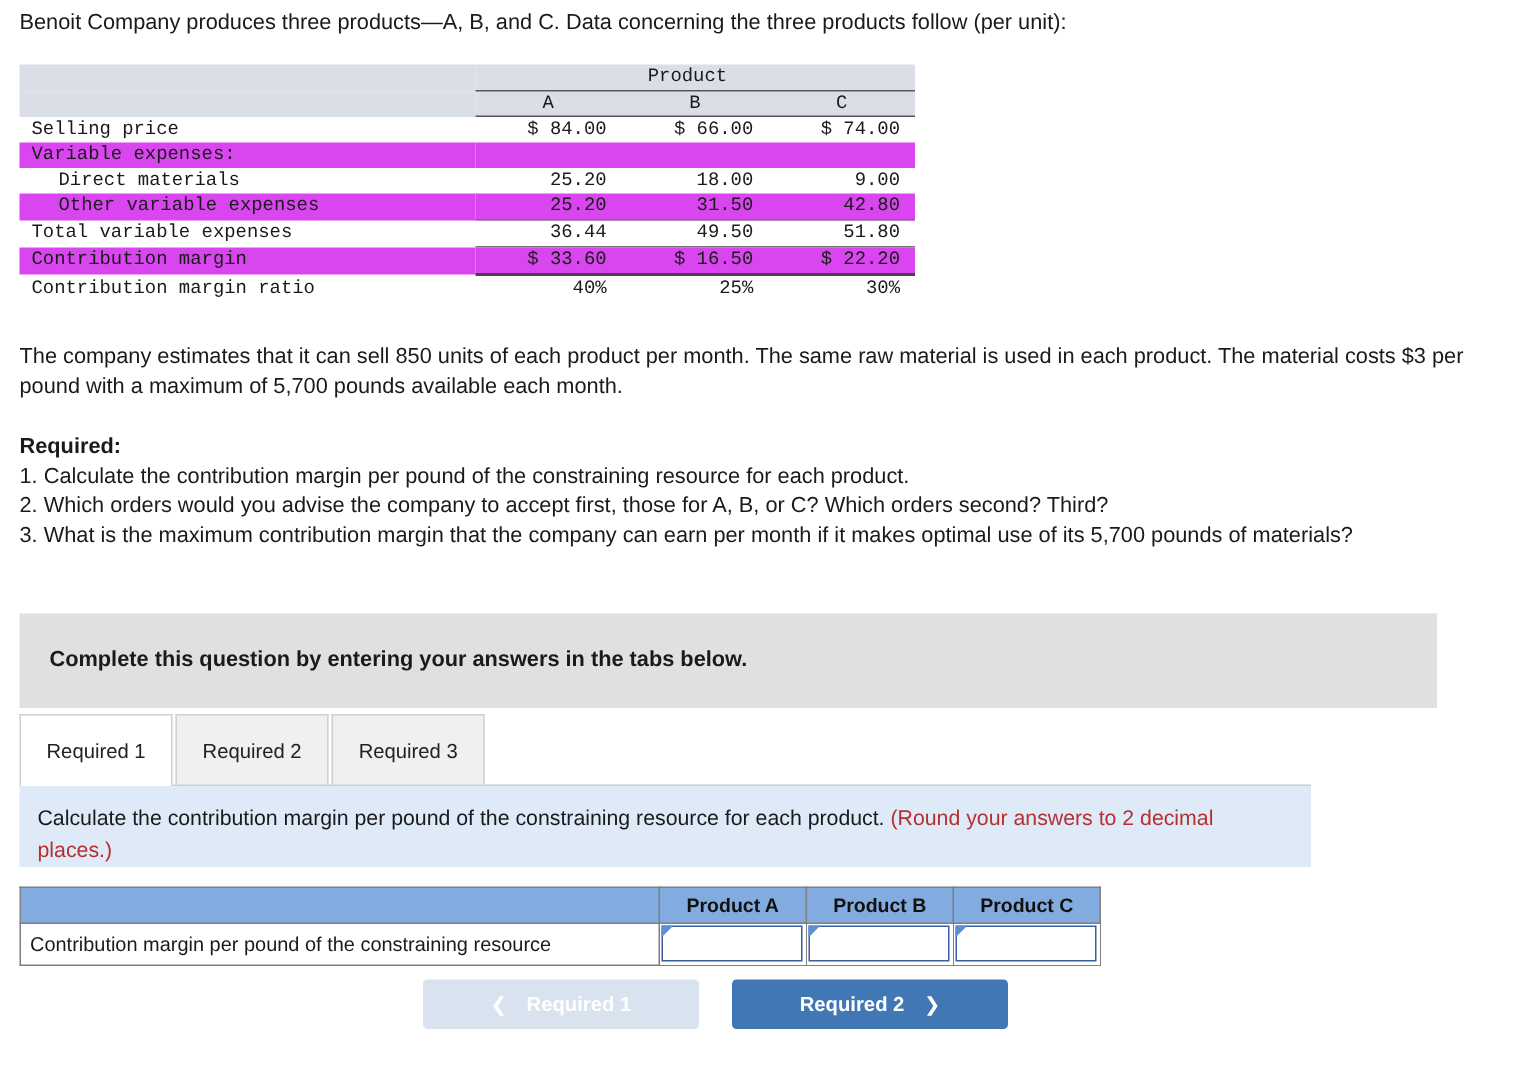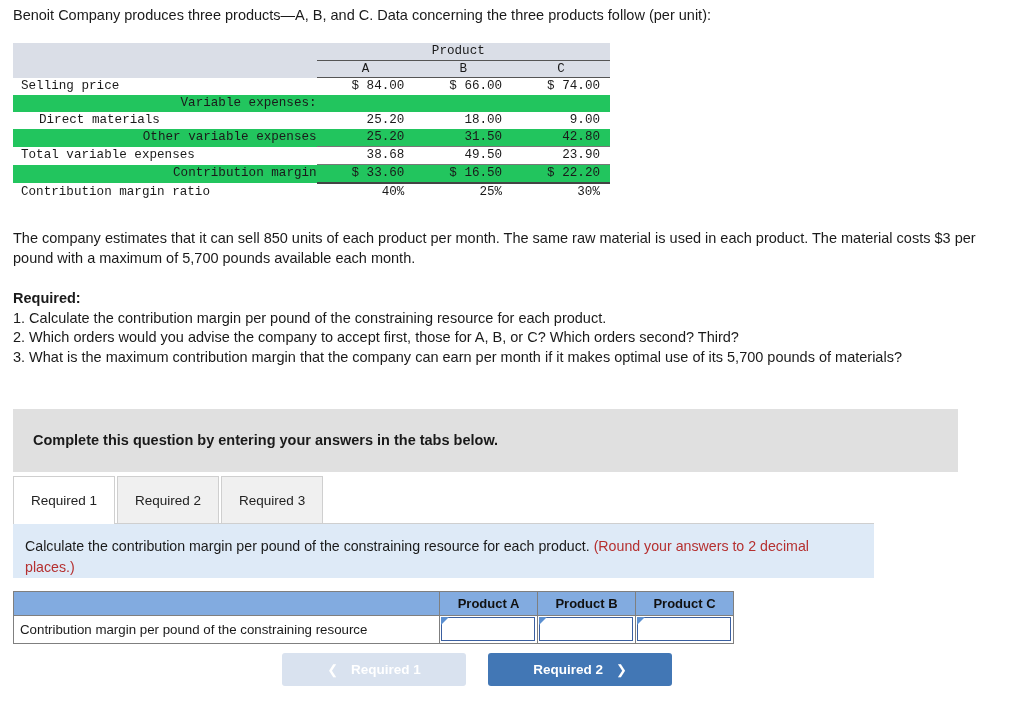--- a/index.html
+++ b/index.html
@@ -67,21 +67,21 @@
     height: 17px;
     line-height: 17px;
   }
   .dt-abc {
     text-align: center;
     padding-right: 0 !important;
     border-bottom: 1px solid #555;
     height: 16px;
     line-height: 16px;
   }
-  .row-alt td { background: #22c55e; text-align: right; }
+  .row-alt td { background: #d946ef; }
   .brd-top-thin td.dt-num { border-top: 1px solid #777; }
   .brd-bot-thick td.dt-num { border-bottom: 2px solid #444; }
   .indent { padding-left: 26px !important; }
 
   
   .para {
     position: absolute;
     left: 13px;
     width: 994px;
     font-size: 14.5px;
@@ -310,23 +310,23 @@
           <td class="dt-num">9.00</td>
         </tr>
         <tr class="row-alt">
           <td class="dt-label indent">Other variable expenses</td>
           <td class="dt-num">25.20</td>
           <td class="dt-num">31.50</td>
           <td class="dt-num">42.80</td>
         </tr>
         <tr class="brd-top-thin">
           <td class="dt-label">Total variable expenses</td>
-          <td class="dt-num">38.68</td>
+          <td class="dt-num">36.44</td>
           <td class="dt-num">49.50</td>
-          <td class="dt-num">23.90</td>
+          <td class="dt-num">51.80</td>
         </tr>
         <tr class="row-alt brd-top-thin brd-bot-thick">
           <td class="dt-label">Contribution margin</td>
           <td class="dt-num">$  33.60</td>
           <td class="dt-num">$  16.50</td>
           <td class="dt-num">$  22.20</td>
         </tr>
         <tr>
           <td class="dt-label">Contribution margin ratio</td>
           <td class="dt-num">40%</td>

